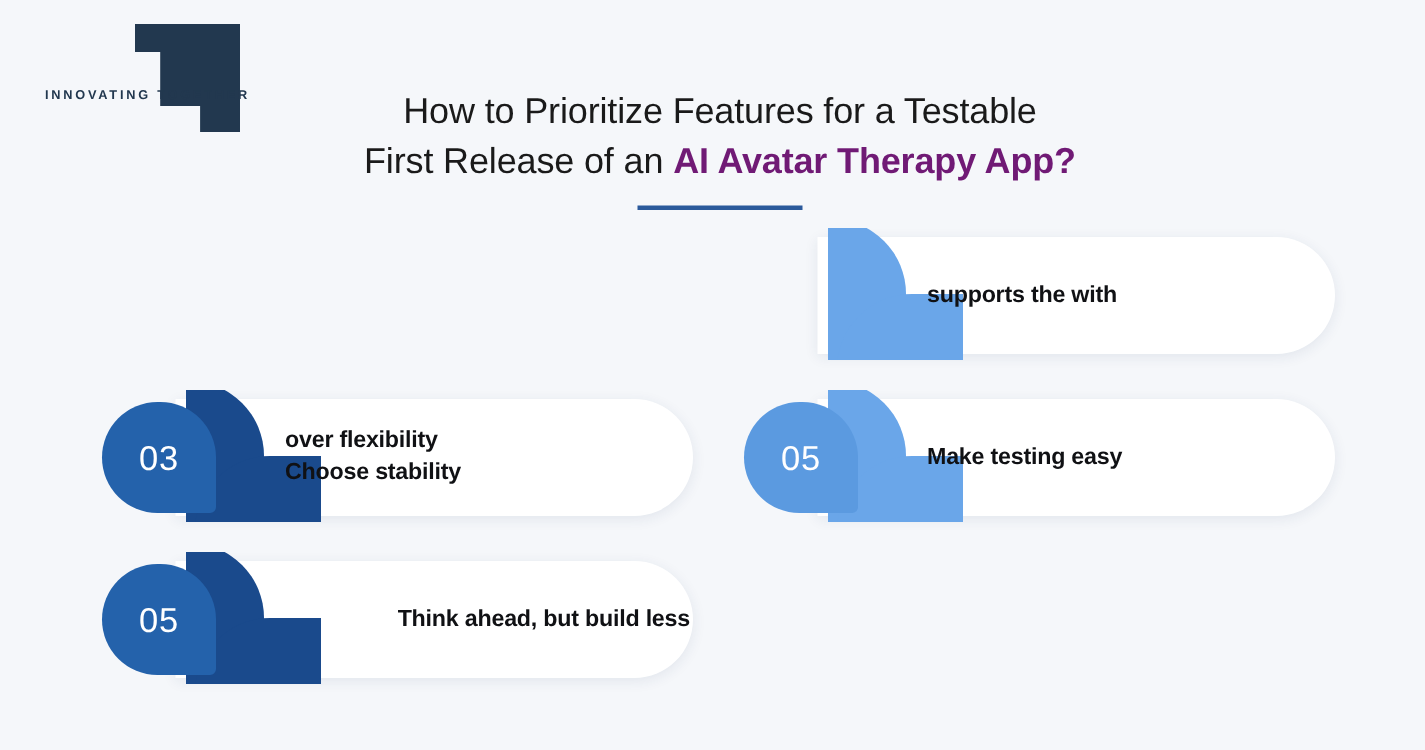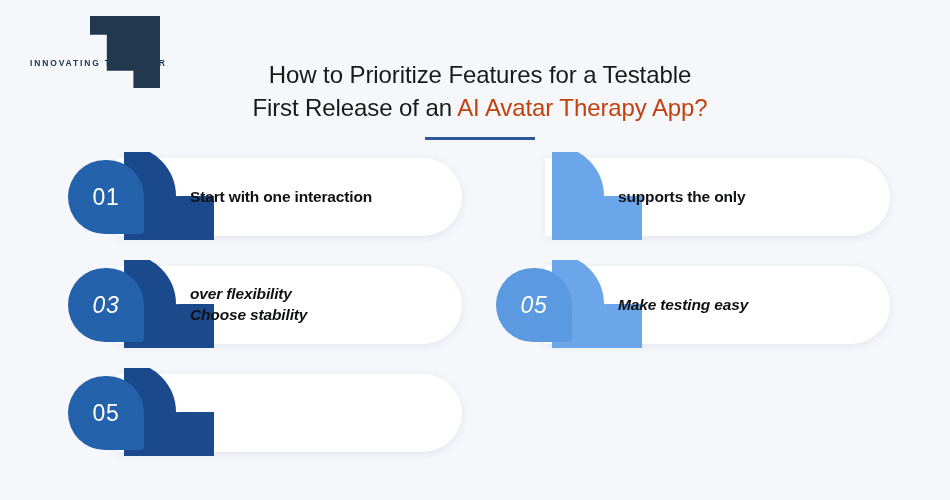--- a/index.html
+++ b/index.html
@@ -84,22 +84,22 @@
   }
   .title-line {
     font-size: 24px;
     font-weight: 400;
     line-height: 33px;
     color: #1a1a1a;
     letter-spacing: -0.1px;
     white-space: nowrap;
   }
   .title-accent {
-    color: #c2410c;
-    font-weight: 400;
+    color: #701a75;
+    font-weight: 700;
   }
   .title-rule {
     margin: 13px auto 0;
     width: 110px;
     height: 3px;
     background: #2b5a9b;
   }
 
   
   .grid {
@@ -111,21 +111,21 @@
   }
 
   .row {
     position: absolute;
     width: 420px;
     height: 88px;
   }
   .col-left  { left: 62px;  }
   .col-right { left: 490px; }
   .r1 { top: 0px;   }
-  .r2 { top: 108px; font-style: italic; }
+  .r2 { top: 108px; }
   .r3 { top: 216px; text-align: right; }
 
   
   .card {
     position: absolute;
     left: 55px;
     top: 6px;
     width: 345px;
     height: 78px;
     background: #ffffff;
@@ -216,34 +216,26 @@
   <div class="title-block">
     <div class="title-line">How to Prioritize Features for a Testable</div>
     <div class="title-line"><span>First Release of an </span><span class="title-accent">AI Avatar Therapy App?</span></div>
     <div class="title-rule"></div>
   </div>
 
 </div>
 
 <div class="grid">
 
-  <div class="row col-left r1 theme-dark">
-    <div class="card"></div>
-    <div class="ribbon"></div>
-    <div class="badge">
-      <span class="badge-num">01</span>
-    </div>
-    <div class="row-text">Start with one interaction</div>
-  </div>
 
   <div class="row col-right r1 theme-light">
     <div class="card"></div>
     <div class="ribbon"></div>
     <div class="row-text">
-        <div>supports the only</div>
+        <div>supports the with</div>
       </div>
   </div>
 
   <div class="row col-left r2 theme-dark">
     <div class="card"></div>
     <div class="ribbon"></div>
     <div class="badge">
       <span class="badge-num">03</span>
     </div>
     <div class="row-text">
@@ -260,15 +252,16 @@
     </div>
     <div class="row-text">Make testing easy</div>
   </div>
 
   <div class="row col-left r3 theme-dark">
     <div class="card"></div>
     <div class="ribbon"></div>
     <div class="badge">
       <span class="badge-num">05</span>
     </div>
+    <div class="row-text">Think ahead, but build less</div>
   </div>
 
 </div>
 
 </body></html>

